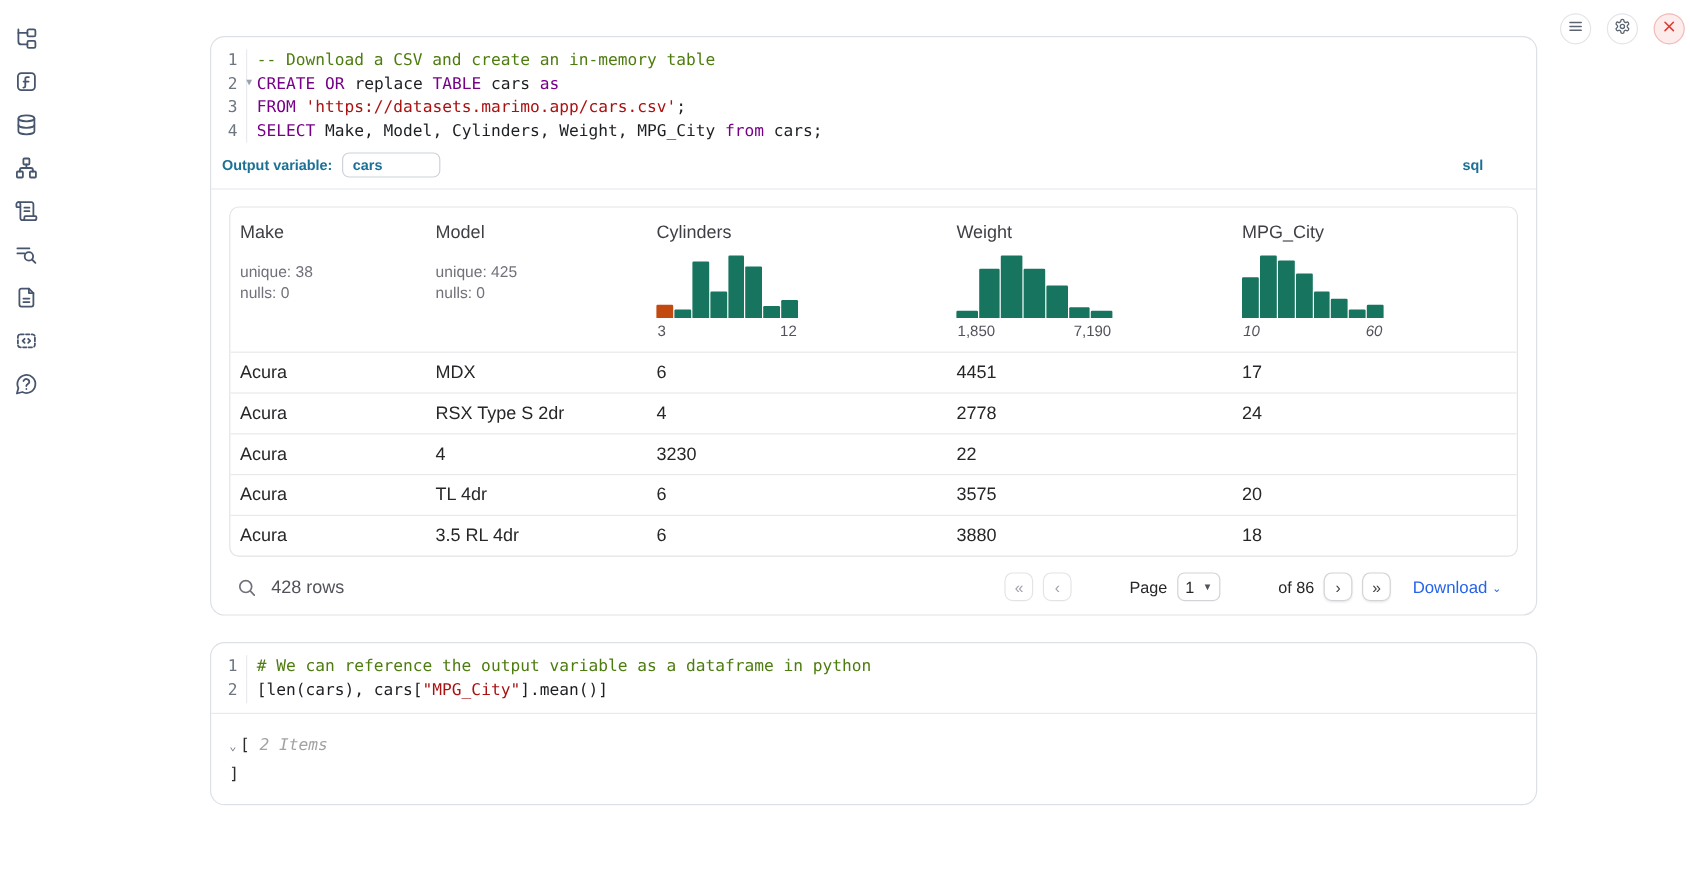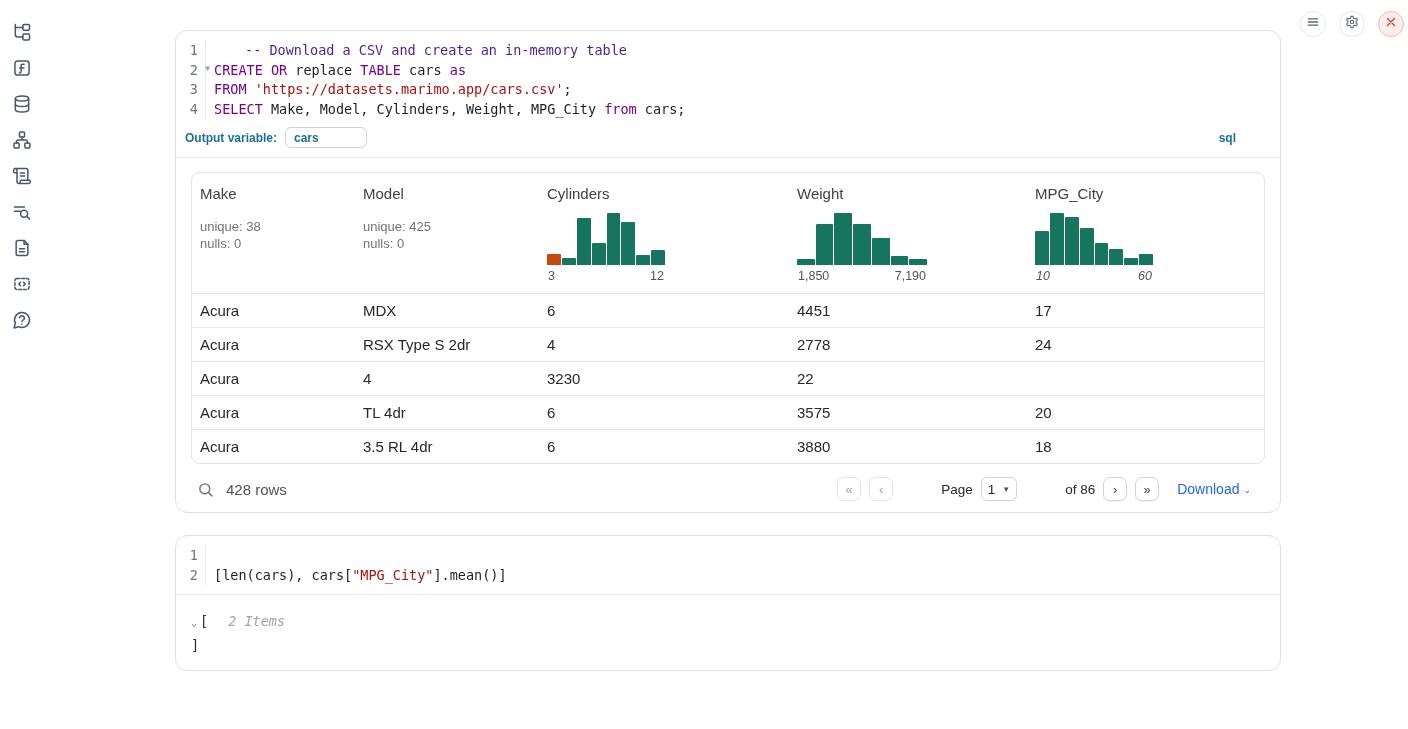--- a/index.html
+++ b/index.html
@@ -26,21 +26,21 @@
 
   
   .editor { padding:10px 0 6px; }
   .cm-line { display:flex; font-family:"DejaVu Sans Mono", monospace; font-size:13.5px; line-height:19.6px; white-space:pre; }
   .gutter { width:30px; flex:none; text-align:right; padding-right:7px; color:#6e7781; position:relative;
             border-right:1px solid #e8eaee; }
   .gutter .fold { position:absolute; right:-5px; top:4px; font-size:8px; color:#9aa3ad; line-height:1; }
   .cm-code { padding-left:8px; color:#1d1f23; }
   .tok-kw { color:#770088; }
   .tok-str { color:#aa1111; }
-  .tok-comment { color:#4c1d95;margin-left:31px; }
+  .tok-comment { color:#4d7c0f; }
 
   
   .outvar-row { display:flex; align-items:center; padding:2px 10px 9px 9px; border-bottom:1px solid #e8eaee; }
   .outvar-label { font-size:12px; font-weight:bold; color:#1b7095;text-align:center; }
   .outvar-input { width:82px; height:21px; margin-left:8px; border:1px solid #ccd3da; border-radius:6px;
                   font-family:"Liberation Sans",sans-serif; font-size:12px; font-weight:bold; color:#1b7095; padding:0 8px; outline:none; }
   .lang-badge { margin-left:auto; margin-right:34px; font-size:12px; font-weight:bold; color:#1b7095; }
 
   
   .output-section { padding:14px 15px 6px; }
@@ -68,21 +68,21 @@
                  font-size:13.5px; color:#27272a; cursor:pointer; background:#fff; }
   .page-select .chev { font-size:8px; color:#52525b; }
   .download-link { margin-left:10px; margin-right:12px; display:flex; align-items:center; gap:4px;
                    font-size:14px; color:#2563eb; cursor:pointer; }
   .download-link .chev { font-size:9px; margin-top:2px; }
 
   
   .tree { font-family:"DejaVu Sans Mono", monospace; font-size:13.5px; color:#2b2b2b;
           padding:15px 0 14px 15px; line-height:22px; }
   .tree .caret { color:#6b7280; font-size:10px; margin-right:3px; cursor:pointer; }
-  .tree .items-label { color:#a3a3a3; font-style:italic; margin-left:20px; }
+  .tree .items-label { color:#a3a3a3; font-style:italic; margin-left:8px; }
   .tree .entries { border-left:1px solid #d4d4d8; margin-left:6px; padding-left:17px; }
   .tree .key { color:#8686d8; }
   .tree .val { margin-left:6px; color:#1f2937; }
 </style>
 </head>
 <body>
 
 <div id="sidebar">
   <div class="side-icon">
     <svg viewBox="0 0 24 24" fill="none" stroke="currentColor" stroke-width="1.8" stroke-linecap="round" stroke-linejoin="round">
@@ -295,21 +295,21 @@
             <span>Download</span>
             <span class="chev">⌄</span>
           </div>
         </div>
       </div>
     </div>
   </div>
 
   <div class="cell-card" id="cell2">
     <div class="editor" style="border-bottom:1px solid #e8eaee; padding-bottom:8px;">
-        <div class="cm-line"><div class="gutter">1</div></div>
+        <div class="cm-line"><div class="gutter">1</div><div class="cm-code"><span class="tok-comment"># We can reference the output variable as a dataframe in python</span></div></div>
         <div class="cm-line"><div class="gutter">2</div><div class="cm-code"><span>[len(cars), cars[</span><span class="tok-str">"MPG_City"</span><span>].mean()]</span></div></div>
       </div>
     <div class="tree">
       <div><span class="caret">⌄</span><span>[</span><span class="items-label">2 Items</span></div>
       <div>]</div>
     </div>
   </div>
 
 </div>
 

